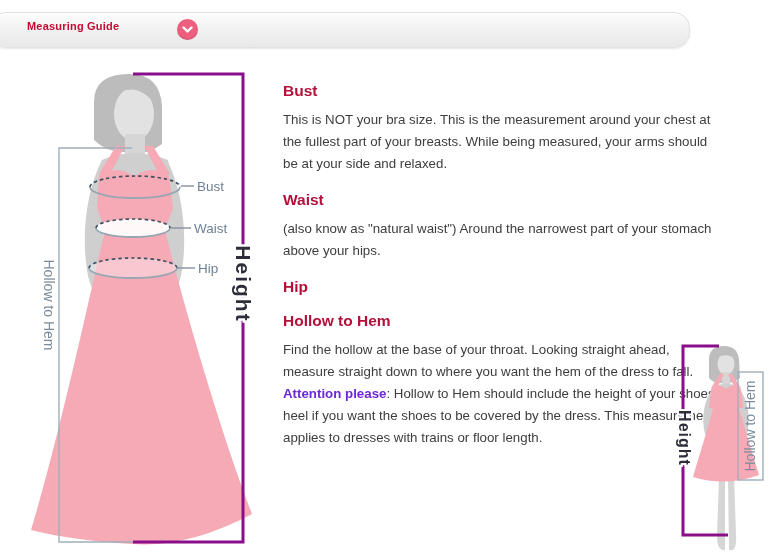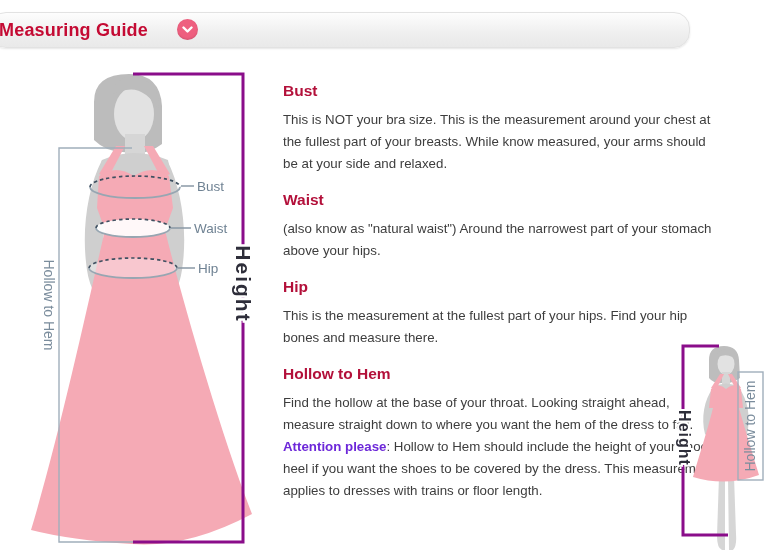--- a/index.html
+++ b/index.html
@@ -2,21 +2,21 @@
 <html><head>
 <meta charset="utf-8">
 <style>
   html,body{margin:0;padding:0;background:#fff;}
   .page{position:relative;width:778px;height:553px;background:#fff;overflow:hidden;
         font-family:"Liberation Sans",sans-serif;}
   
   .header-bar{position:absolute;left:-10px;top:12px;width:698px;height:34px;
     border-radius:16px;background:linear-gradient(#fdfdfd,#efefef 60%,#e9e9e9);
     border:1px solid #e2e2e2;box-shadow:0 1px 2px rgba(0,0,0,.10);cursor:pointer;}
-  .header-title{position:absolute;left:8px;top:7px;font-size:18px;font-weight:bold;
+  .header-title{position:absolute;left:36px;top:7px;font-size:11px;font-weight:bold;
     color:#c40a33;letter-spacing:.2px;}
   .chevron-badge{position:absolute;left:186px;top:6px;width:21px;height:21px;border-radius:50%;
     background:#ee5f7f;display:flex;align-items:center;justify-content:center;
     box-shadow:inset 0 -1px 2px rgba(0,0,0,.12);}
   
   .content{position:absolute;left:283px;top:80px;width:440px;}
   .content h3{margin:16px 0 9px 0;font-size:15.5px;font-weight:bold;color:#b3103a;}
   .content h3.first{margin-top:2px;}
   .content p{margin:0;font-size:13.3px;line-height:22px;color:#3d3d3d;}
   .attention{font-weight:bold;color:#6d28d9;}
@@ -75,25 +75,24 @@
 
     <path fill="none" stroke="#a0aebb" stroke-width="1.4" d="M 104,86 L 31,86 L 31,480 L 105,480"></path>
     <text class="vert-label" transform="translate(20,243) rotate(90)" text-anchor="middle" dominant-baseline="middle">Hollow to Hem</text>
 
     <path fill="none" stroke="#8a0d8a" stroke-width="3" d="M 105,12 L 215,12 L 215,480 L 105,480"></path>
     <text class="height-label" font-size="21" letter-spacing="2" transform="translate(214,222) rotate(90)" text-anchor="middle" dominant-baseline="middle" stroke="#ffffff" stroke-width="5" paint-order="stroke">Height</text>
   </svg>
 
   <div class="content">
     <h3 class="first">Bust</h3>
-    <p>This is NOT your bra size. This is the measurement around your chest at the fullest part of your breasts. While know measured, your arms should be at your side and relaxed.</p>
+    <p>This is NOT your bra size. This is the measurement around your chest at the fullest part of your breasts. While being measured, your arms should be at your side and relaxed.</p>
     <h3>Waist</h3>
     <p>(also know as "natural waist") Around the narrowest part of your stomach above your hips.</p>
     <h3>Hip</h3>
-    <p>This is the measurement at the fullest part of your hips. Find your hip bones and measure there.</p>
     <h3>Hollow to Hem</h3>
     <p><span>Find the hollow at the base of your throat. Looking straight ahead, measure straight down to where you want the hem of the dress to fall. </span><span class="attention">Attention please</span><span>: Hollow to Hem should include the height of your shoes heel if you want the shoes to be covered by the dress. This measurement applies to dresses with trains or floor length.</span></p>
   </div>
 
   <svg class="mini-figure" width="118" height="215" viewBox="0 0 118 215">
 
     <path fill="#bdbdbd" d="M 49,40 L 49,22 Q 49,8 64,8 Q 78,8 79,22 L 80,40 Q 70,47 62,45 Q 54,46 49,40 Z"></path>
     <ellipse cx="66" cy="26" rx="8.5" ry="11" fill="#e2e2e2"></ellipse>
     <path fill="#bdbdbd" d="M 57,17 Q 62,10 70,12 Q 77,14 78,24 Q 70,14 58,19 Z"></path>
     <path fill="#d6d6d6" d="M 62,34 H 70 V 46 H 62 Z"></path>

